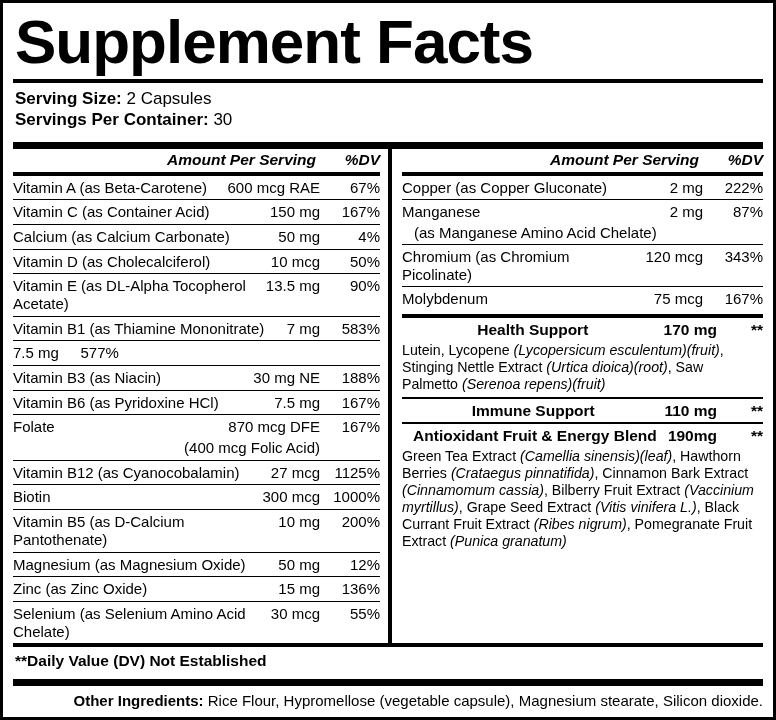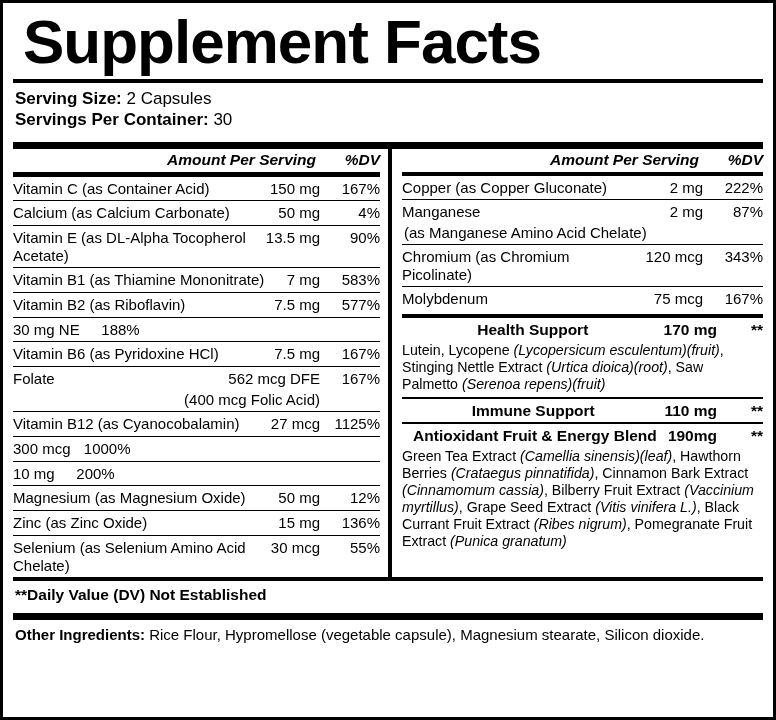--- a/index.html
+++ b/index.html
@@ -20,21 +20,21 @@
     border: 3px solid #000;
     padding: 6px 10px 0 10px;
     position: relative;
     background: #fff;
   }
   .title {
     font-size: 62px;
     font-weight: bold;
     letter-spacing: -1px;
     line-height: 1.0;
-    margin: 2px 0 6px 10px;
+    margin: 2px 0 6px 2px;
     white-space: nowrap;
   }
   .rule-thick {
     height: 7px;
     background: #000;
     margin: 4px 0 0 0;
   }
   .rule-med {
     height: 4px;
     background: #000;
@@ -114,23 +114,24 @@
 
   .footnote {
     font-size: 15.5px;
     font-weight: bold;
     padding: 5px 0 5px 2px;
   }
   .other {
     font-size: 15px;
     padding: 6px 0 0 2px;
     line-height: 1.2;
+    text-align: right;
   }
   .other b { font-weight: bold; }
-  .sub-indent { padding-left: 2px; }
+  .sub-indent { padding-left: 2px; margin-left: 10px; }
 </style>
 </head>
 <body>
 
 <div class="panel">
 
   <div class="title">Supplement Facts</div>
 
   <div class="rule-med"></div>
 
@@ -148,71 +149,83 @@
   <div class="columns">
 
     <div class="col col-left">
       <div class="hdr">
         <span class="aps">Amount Per Serving</span>
         <span class="dv">%DV</span>
       </div>
       <div class="rule-med"></div>
 
       <div>
+        <div class="row first">
+          <span class="nm">Vitamin A (as Beta-Carotene)</span>
+          <span class="amt">600 mcg RAE</span>
+          <span class="dv">67%</span>
+        </div>
         <div class="row">
           <span class="nm">Vitamin C (as Container Acid)</span>
           <span class="amt">150 mg</span>
           <span class="dv">167%</span>
         </div>
         <div class="row">
           <span class="nm">Calcium (as Calcium Carbonate)</span>
           <span class="amt">50 mg</span>
           <span class="dv">4%</span>
         </div>
         <div class="row">
+          <span class="nm">Vitamin D (as Cholecalciferol)</span>
+          <span class="amt">10 mcg</span>
+          <span class="dv">50%</span>
+        </div>
+        <div class="row">
           <span class="nm">Vitamin E (as DL-Alpha Tocopherol Acetate)</span>
           <span class="amt">13.5 mg</span>
           <span class="dv">90%</span>
         </div>
         <div class="row">
           <span class="nm">Vitamin B1 (as Thiamine Mononitrate)</span>
           <span class="amt">7 mg</span>
           <span class="dv">583%</span>
         </div>
         <div class="row">
-          <span class="nm">Vitamin B2 (as Riboflavin)</span>
           <span class="amt">7.5 mg</span>
           <span class="dv">577%</span>
         </div>
         <div class="row">
+          <span class="nm">Vitamin B3 (as Niacin)</span>
           <span class="amt">30 mg NE</span>
           <span class="dv">188%</span>
         </div>
         <div class="row">
           <span class="nm">Vitamin B6 (as Pyridoxine HCl)</span>
           <span class="amt">7.5 mg</span>
           <span class="dv">167%</span>
         </div>
         <div class="row">
           <span class="nm">Folate</span>
-          <span class="amt">562 mcg DFE</span>
+          <span class="amt">870 mcg DFE</span>
           <span class="dv">167%</span>
         </div>
         <div class="subline">(400 mcg Folic Acid)</div>
 
         <div class="row">
           <span class="nm">Vitamin B12 (as Cyanocobalamin)</span>
           <span class="amt">27 mcg</span>
           <span class="dv">1125%</span>
         </div>
         <div class="row">
+          <span class="nm">Biotin</span>
           <span class="amt">300 mcg</span>
           <span class="dv">1000%</span>
         </div>
         <div class="row">
+          <span class="nm">Vitamin B5 (as D-Calcium Pantothenate)</span>
           <span class="amt">10 mg</span>
           <span class="dv">200%</span>
         </div>
         <div class="row">
           <span class="nm">Magnesium (as Magnesium Oxide)</span>
           <span class="amt">50 mg</span>
           <span class="dv">12%</span>
         </div>
         <div class="row">
           <span class="nm">Zinc (as Zinc Oxide)</span>

